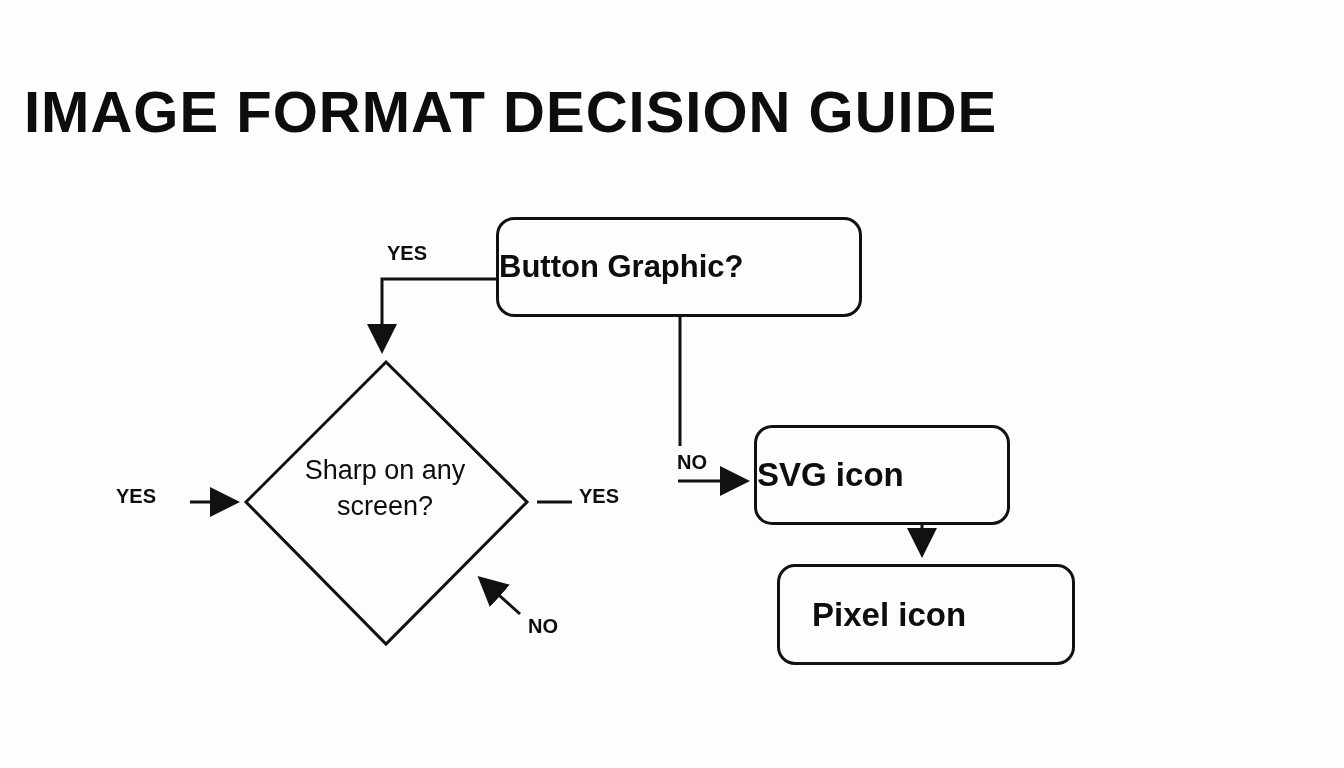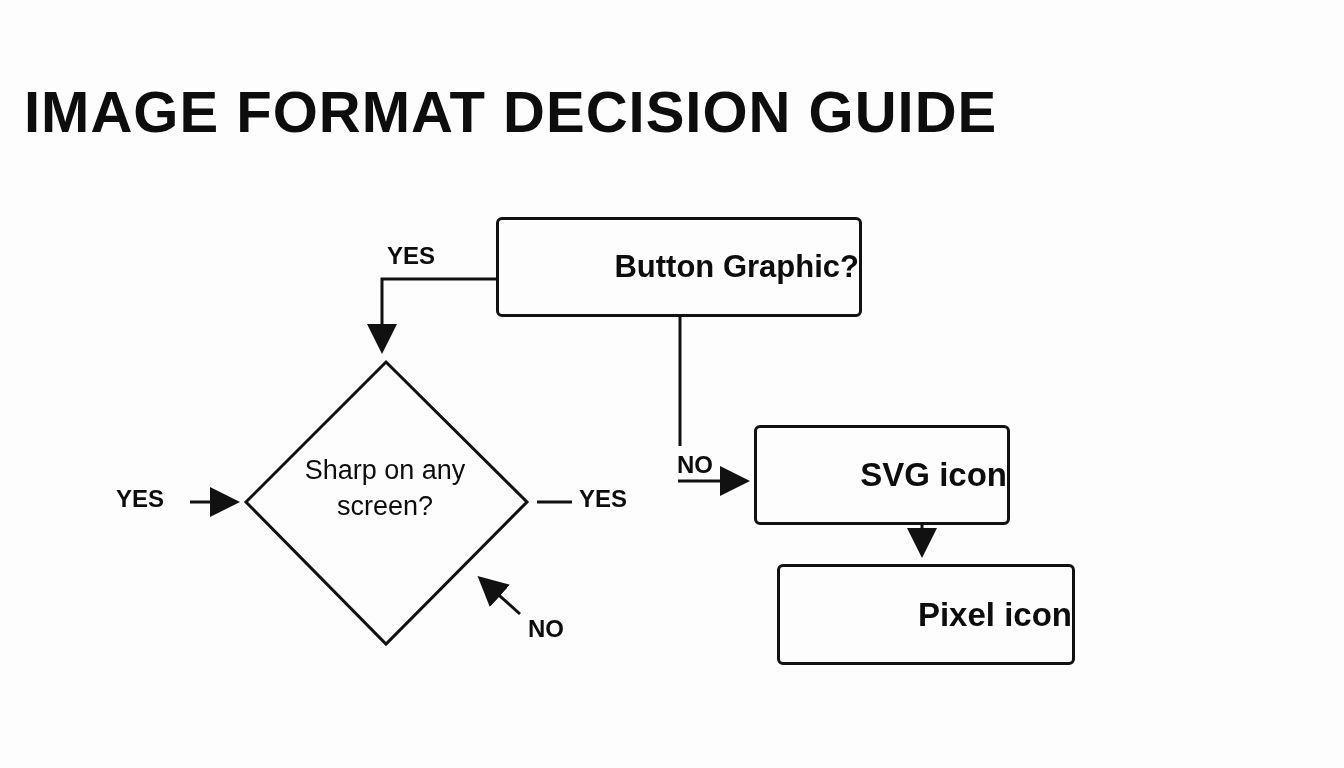--- a/index.html
+++ b/index.html
@@ -1,19 +1,19 @@
 <!DOCTYPE html>
 <html><head>
 <meta charset="utf-8">
 <style>
   html, body { margin:0; padding:0; }
   body { width:1344px; height:768px; background:#fdfdfd; position:relative; overflow:hidden; font-family:"Liberation Sans", sans-serif; color:#0d0d0d; }
   .title { position:absolute; left:0; top:78px; width:1344px; text-align:left; font-size:58px; font-weight:bold; letter-spacing:1px;padding-left:24px; }
-  .box { position:absolute; border:3px solid #111; border-radius:6px; box-sizing:border-box; display:flex; align-items:center; justify-content:flex-end; font-weight:bold; background:#fdfdfd; }
-  .label { position:absolute; font-weight:bold; font-size:24px;text-align:center; }
+  .box { position:absolute; border:3px solid #111; border-radius:18px; box-sizing:border-box; display:flex; align-items:center; justify-content:flex-start; font-weight:bold; background:#fdfdfd; }
+  .label { position:absolute; font-weight:bold; font-size:20px;text-align:center; }
   svg.lines { position:absolute; left:0; top:0; }
   .diamond-text { position:absolute; left:290px; top:452px; width:190px; text-align:center; font-size:27px; font-weight:normal; line-height:36px; }
 </style>
 </head>
 <body>
 
 <div class="title">IMAGE FORMAT DECISION GUIDE</div>
 
 <svg class="lines" width="1344" height="768">
   <defs>
@@ -41,21 +41,21 @@
 <div class="box" style="left:496px;top:217px;width:366px;height:100px;font-size:31px;">
   <span>Button Graphic?</span>
 </div>
 
 <div class="diamond-text">Sharp on any screen?</div>
 
 <div class="box" style="left:754px;top:425px;width:256px;height:100px;font-size:33px;">
   <span>SVG icon</span>
 </div>
 
-<div class="box" style="left:777px;top:564px;width:298px;height:101px;font-size:33px;">
+<div class="box" style="left:777px;top:564px;width:298px;height:101px;font-size:33px;padding-left:32px;">
   <span>Pixel icon</span>
 </div>
 
 <div class="label" style="left:387px;top:242px;">YES</div>
 <div class="label" style="left:116px;top:485px;">YES</div>
 <div class="label" style="left:579px;top:485px;">YES</div>
 <div class="label" style="left:528px;top:615px;">NO</div>
 <div class="label" style="left:677px;top:451px;">NO</div>
 
 </body></html>

